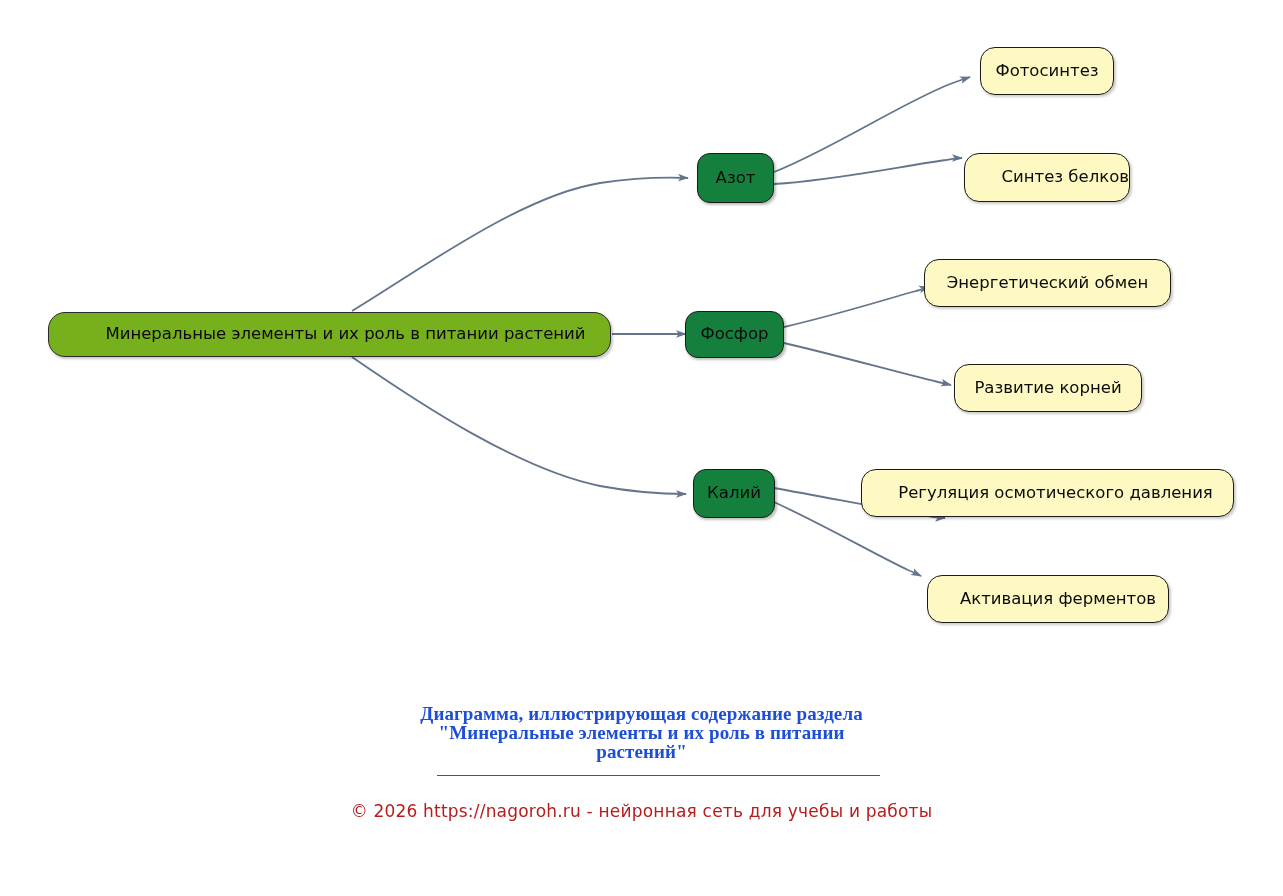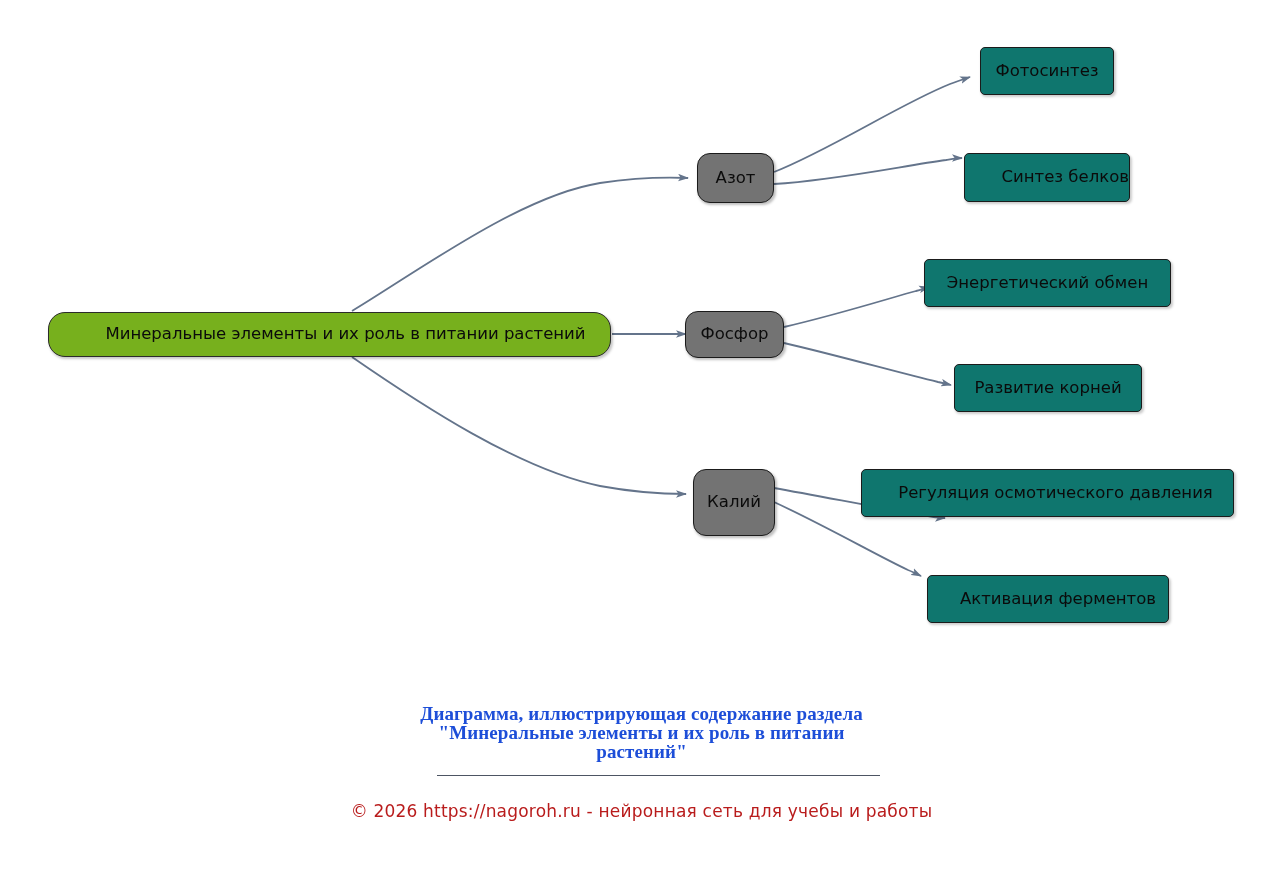--- a/index.html
+++ b/index.html
@@ -56,33 +56,33 @@
     border-color: #2b2b2b;
     border-radius: 17px;
     color: #0b0b0b;
     font-size: 16.5px;
     box-shadow: 1.5px 2px 2.5px rgba(0,0,0,0.22);
     padding-left: 32px;
   }
 
   
   .node.branch {
-    background: #737373;
+    background: #15803d;
     border-color: #1b1b1b;
     border-radius: 13px;
     color: #0b0b0b;
     font-size: 16.5px;
     box-shadow: 1.5px 2px 2.5px rgba(0,0,0,0.25);
   }
 
   
   .node.leaf {
-    background: #0f766e;
+    background: #fef9c3;
     border-color: #1b1b1b;
-    border-radius: 5px;
+    border-radius: 15px;
     color: #0b0b0b;
     font-size: 16.5px;
     box-shadow: 1.5px 2px 2.5px rgba(0,0,0,0.20);
   }
 
   #caption-block {
     position: absolute;
     left: 0;
     top: 704px;
     width: 1283px;
@@ -157,21 +157,21 @@
   </div>
 
   <div class="node branch" style="left:697px; top:153px; width:77px; height:50px;">
     <span class="node-label">Азот</span>
   </div>
 
   <div class="node branch" style="left:685px; top:311px; width:99px; height:47px;">
     <span class="node-label">Фосфор</span>
   </div>
 
-  <div class="node branch" style="left:693px; top:469px; width:82px; height:67px;">
+  <div class="node branch" style="left:693px; top:469px; width:82px; height:49px;">
     <span class="node-label">Калий</span>
   </div>
 
   <div class="node leaf" style="left:980px; top:47px; width:134px; height:48px;">
     <span class="node-label">Фотосинтез</span>
   </div>
 
   <div class="node leaf" style="left:964px; top:153px; width:166px; height:49px;justify-content:flex-end;">
     <span class="node-label">Синтез белков</span>
   </div>

